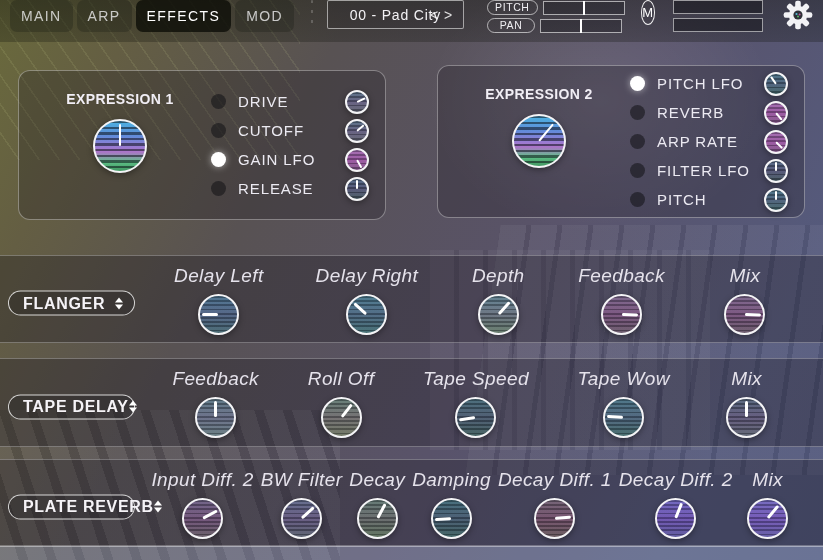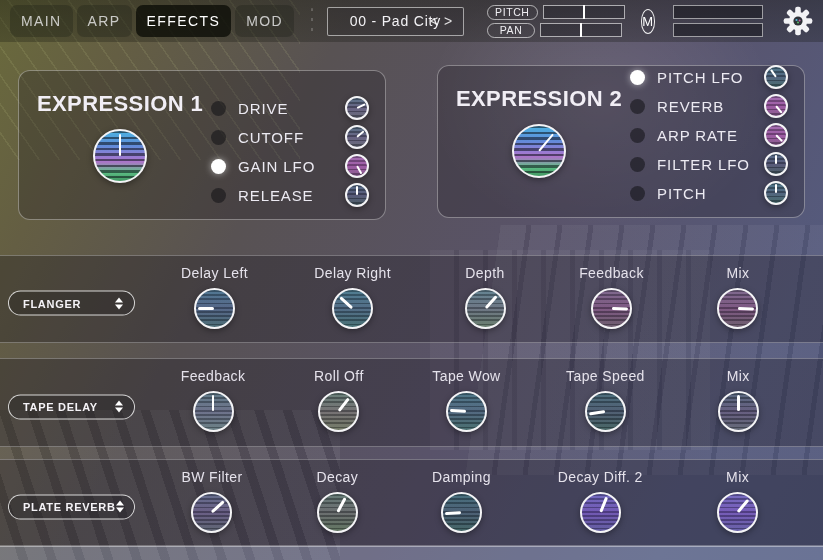--- a/index.html
+++ b/index.html
@@ -17,21 +17,21 @@
   .bg-keys-right{position:absolute;right:-20px;top:225px;width:360px;height:250px;
     background:repeating-linear-gradient(90deg,rgba(255,255,255,0.05) 0 26px,rgba(18,18,28,0.07) 26px 31px);
     transform:skewX(-8deg);}
   .bg-keys-mid{position:absolute;left:430px;top:250px;width:280px;height:200px;
     background:repeating-linear-gradient(90deg,rgba(255,255,255,0.045) 0 24px,rgba(18,18,28,0.05) 24px 29px);}
   .bg-keys-bottom{position:absolute;left:0;bottom:0;width:340px;height:150px;
     background:repeating-linear-gradient(72deg,rgba(255,255,255,0.07) 0 18px,rgba(10,12,22,0.12) 18px 27px);opacity:.8;}
   
   .topbar{position:absolute;left:0;top:0;right:0;height:42px;box-sizing:border-box;
     background:linear-gradient(180deg,rgba(16,18,12,0.40),rgba(16,18,12,0.28));
-    display:flex;align-items:center;padding:0 10px;gap:5px;}
+    display:flex;align-items:flex-start;padding:0 10px;gap:5px;}
   .tab{padding:8px 11px;border-radius:7px;background:rgba(22,25,17,0.28);
     color:rgba(242,242,244,0.78);font-size:14px;letter-spacing:1.4px;cursor:pointer;}
   .tab.active{background:rgba(8,10,4,0.74);color:#ffffff;}
   .dots-divider{width:3px;height:27px;margin:0 9px 0 12px;border-radius:2px;opacity:.55;
     background:repeating-linear-gradient(180deg,rgba(255,255,255,0.35) 0 3px,transparent 3px 10px);}
   .preset{width:250px;height:27px;border:1px solid rgba(255,255,255,0.55);border-radius:2px;
     background:rgba(28,28,30,0.12);display:flex;align-items:center;justify-content:center;
     position:relative;color:#f3f2f5;font-size:14px;letter-spacing:0.8px;}
   .preset-chevrons{position:absolute;right:8px;top:0;bottom:0;display:flex;align-items:center;gap:1px;
     color:rgba(255,255,255,0.85);font-size:14px;font-weight:300;}
@@ -48,47 +48,47 @@
     cursor:pointer;box-sizing:border-box;}
   .meters{display:flex;flex-direction:column;gap:4px;margin-left:13px;}
   .meter{width:88px;height:12px;border:1px solid rgba(255,255,255,0.55);background:rgba(20,20,26,0.5);}
   .gear-wrap{margin-left:15px;cursor:pointer;display:flex;align-items:center;}
   
   .panel{position:absolute;border:1px solid rgba(255,255,255,0.35);border-radius:12px;
     background:rgba(28,26,34,0.28);box-sizing:border-box;display:flex;padding:12px 16px;}
   #exp1{left:18px;top:70px;width:368px;height:150px;}
   #exp2{left:437px;top:65px;width:368px;height:153px;}
   .exp-left{width:170px;display:flex;flex-direction:column;align-items:center;}
-  .exp-title{font-size:22px;font-weight:bold;color:#f1eef5;letter-spacing:0.4px;margin:8px 12px 12px;white-space:nowrap;}
-  .exp-right{flex:1;display:flex;flex-direction:column;justify-content:flex-end;gap:5px;padding-left:6px;}
+  .exp-title{font-size:14px;font-weight:bold;color:#f1eef5;letter-spacing:0.4px;margin:8px 12px 12px;white-space:nowrap;}
+  .exp-right{flex:1;display:flex;flex-direction:column;justify-content:center;gap:5px;padding-left:6px;}
   .target-row{display:flex;align-items:center;gap:12px;}
   .dot{width:15px;height:15px;border-radius:50%;background:rgba(16,16,20,0.55);flex:none;cursor:pointer;}
   .dot.on{background:#ffffff;box-shadow:0 0 7px rgba(255,255,255,0.55);}
   .t-label{flex:1;color:#eceaf2;font-size:15px;letter-spacing:0.9px;white-space:nowrap;}
   
   .band{position:absolute;left:0;right:0;background:rgba(22,20,30,0.30);box-sizing:border-box;
     border-top:1px solid rgba(255,255,255,0.28);border-bottom:1px solid rgba(255,255,255,0.28);}
   #band-flanger{top:255px;height:88px;}
   #band-tape{top:358px;height:89px;}
   #band-plate{top:459px;height:87px;}
   .bottom-strip{position:absolute;left:0;right:0;top:546px;height:14px;
     background:rgba(172,186,214,0.28);border-top:1px solid rgba(255,255,255,0.4);}
   .selector{position:absolute;left:8px;top:50%;transform:translateY(-50%);margin-top:4px;
     width:127px;height:25px;border:1px solid rgba(255,255,255,0.8);border-radius:13px;
     display:flex;align-items:center;padding:0 11px 0 14px;box-sizing:border-box;
     background:rgba(18,18,24,0.25);cursor:pointer;}
-  .sel-label{flex:1;font-size:11px;font-weight:bold;letter-spacing:0.7px;color:#f5f3f7;white-space:nowrap;}
+  .sel-label{flex:1;font-size:16px;font-weight:bold;letter-spacing:0.7px;color:#f5f3f7;white-space:nowrap;}
   .sel-arrows{display:flex;flex-direction:column;gap:2px;}
   .sel-arrows i{display:block;width:0;height:0;border-left:4.5px solid transparent;border-right:4.5px solid transparent;}
   .sel-arrows .up{border-bottom:5px solid #fff;}
   .sel-arrows .dn{border-top:5px solid #fff;}
   .rail{position:absolute;left:148px;right:24px;top:9px;bottom:6px;display:flex;
     justify-content:space-around;align-items:flex-start;}
   .kgroup{display:flex;flex-direction:column;align-items:center;gap:7px;min-width:56px;}
-  .klabel{color:#e5e2eb;font-size:14px;letter-spacing:0.4px;white-space:nowrap;}
+  .klabel{color:#e5e2eb;font-size:19px;letter-spacing:0.4px;white-space:nowrap;font-style:italic;}
   
   .knob{position:relative;border-radius:50%;border:2.5px solid #f4f4f6;box-sizing:border-box;
     box-shadow:0 2px 6px rgba(0,0,0,0.35);cursor:pointer;background-color:#3a3f4a;
     background-image:
       repeating-linear-gradient(180deg,rgba(10,12,16,0.30) 0 1.8px,rgba(255,255,255,0.05) 1.8px 4.2px),
       linear-gradient(180deg,rgba(110,195,235,0.17),rgba(170,130,230,0.15) 50%,rgba(130,215,160,0.14) 100%),
       linear-gradient(180deg,var(--k1,#555a66),var(--k2,#454a56));}
   .knob.rainbow{background-image:
       repeating-linear-gradient(180deg,rgba(16,20,26,0.55) 0 2.4px,rgba(255,255,255,0.04) 2.4px 5.6px),
       linear-gradient(180deg,#46aade 4%,#5b86d8 30%,#9177d2 50%,#a96fc6 62%,#57bd82 82%,#3f9a62 96%);}
@@ -308,28 +308,28 @@
             <div class="ptr"></div>
           </div>
         </div>
         <div class="kgroup">
           <div class="klabel">Roll Off</div>
           <div class="knob" style="height: 41px; width: 41px; --a: 38deg; --k1: #5e6a5a; --k2: #6a6456;">
             <div class="ptr"></div>
           </div>
         </div>
         <div class="kgroup">
+          <div class="klabel">Tape Speed</div>
+          <div class="knob" style="height: 41px; width: 41px; --a: -99deg; --k1: #3b555e; --k2: #334a52;">
+            <div class="ptr"></div>
+          </div>
+        </div>
+        <div class="kgroup">
           <div class="klabel">Tape Wow</div>
           <div class="knob" style="height: 41px; width: 41px; --a: -86deg; --k1: #3e616e; --k2: #365660;">
-            <div class="ptr"></div>
-          </div>
-        </div>
-        <div class="kgroup">
-          <div class="klabel">Tape Speed</div>
-          <div class="knob" style="height: 41px; width: 41px; --a: -99deg; --k1: #3b555e; --k2: #334a52;">
             <div class="ptr"></div>
           </div>
         </div>
         <div class="kgroup">
           <div class="klabel">Mix</div>
           <div class="knob" style="height: 41px; width: 41px; --a: 0deg; --k1: #4c4e62; --k2: #564f6a;">
             <div class="ptr"></div>
           </div>
         </div>
       </div>
@@ -338,38 +338,50 @@
   <div class="band" id="band-plate">
     <div class="selector">
       <span class="sel-label">PLATE REVERB</span>
       <span class="sel-arrows">
           <i class="up"></i>
           <i class="dn"></i>
         </span>
     </div>
     <div class="rail">
         <div class="kgroup">
+          <div class="klabel">Input Diff. 2</div>
+          <div class="knob" style="height: 41px; width: 41px; --a: 62deg; --k1: #6a4a6e; --k2: #5c4258;">
+            <div class="ptr"></div>
+          </div>
+        </div>
+        <div class="kgroup">
           <div class="klabel">BW Filter</div>
           <div class="knob" style="height: 41px; width: 41px; --a: 48deg; --k1: #5b5474; --k2: #4f4964;">
             <div class="ptr"></div>
           </div>
         </div>
         <div class="kgroup">
           <div class="klabel">Decay</div>
           <div class="knob" style="height: 41px; width: 41px; --a: 28deg; --k1: #5b6557; --k2: #535d4e;">
             <div class="ptr"></div>
           </div>
         </div>
         <div class="kgroup">
           <div class="klabel">Damping</div>
           <div class="knob" style="height: 41px; width: 41px; --a: -94deg; --k1: #35565f; --k2: #2e4a53;">
             <div class="ptr"></div>
           </div>
         </div>
         <div class="kgroup">
+          <div class="klabel">Decay Diff. 1</div>
+          <div class="knob" style="height: 41px; width: 41px; --a: 85deg; --k1: #6e4858; --k2: #5e3f4d;">
+            <div class="ptr"></div>
+          </div>
+        </div>
+        <div class="kgroup">
           <div class="klabel">Decay Diff. 2</div>
           <div class="knob" style="height: 41px; width: 41px; --a: 22deg; --k1: #6a4fb2; --k2: #54409a;">
             <div class="ptr"></div>
           </div>
         </div>
         <div class="kgroup">
           <div class="klabel">Mix</div>
           <div class="knob" style="height: 41px; width: 41px; --a: 40deg; --k1: #7052b4; --k2: #5a44a2;">
             <div class="ptr"></div>
           </div>

